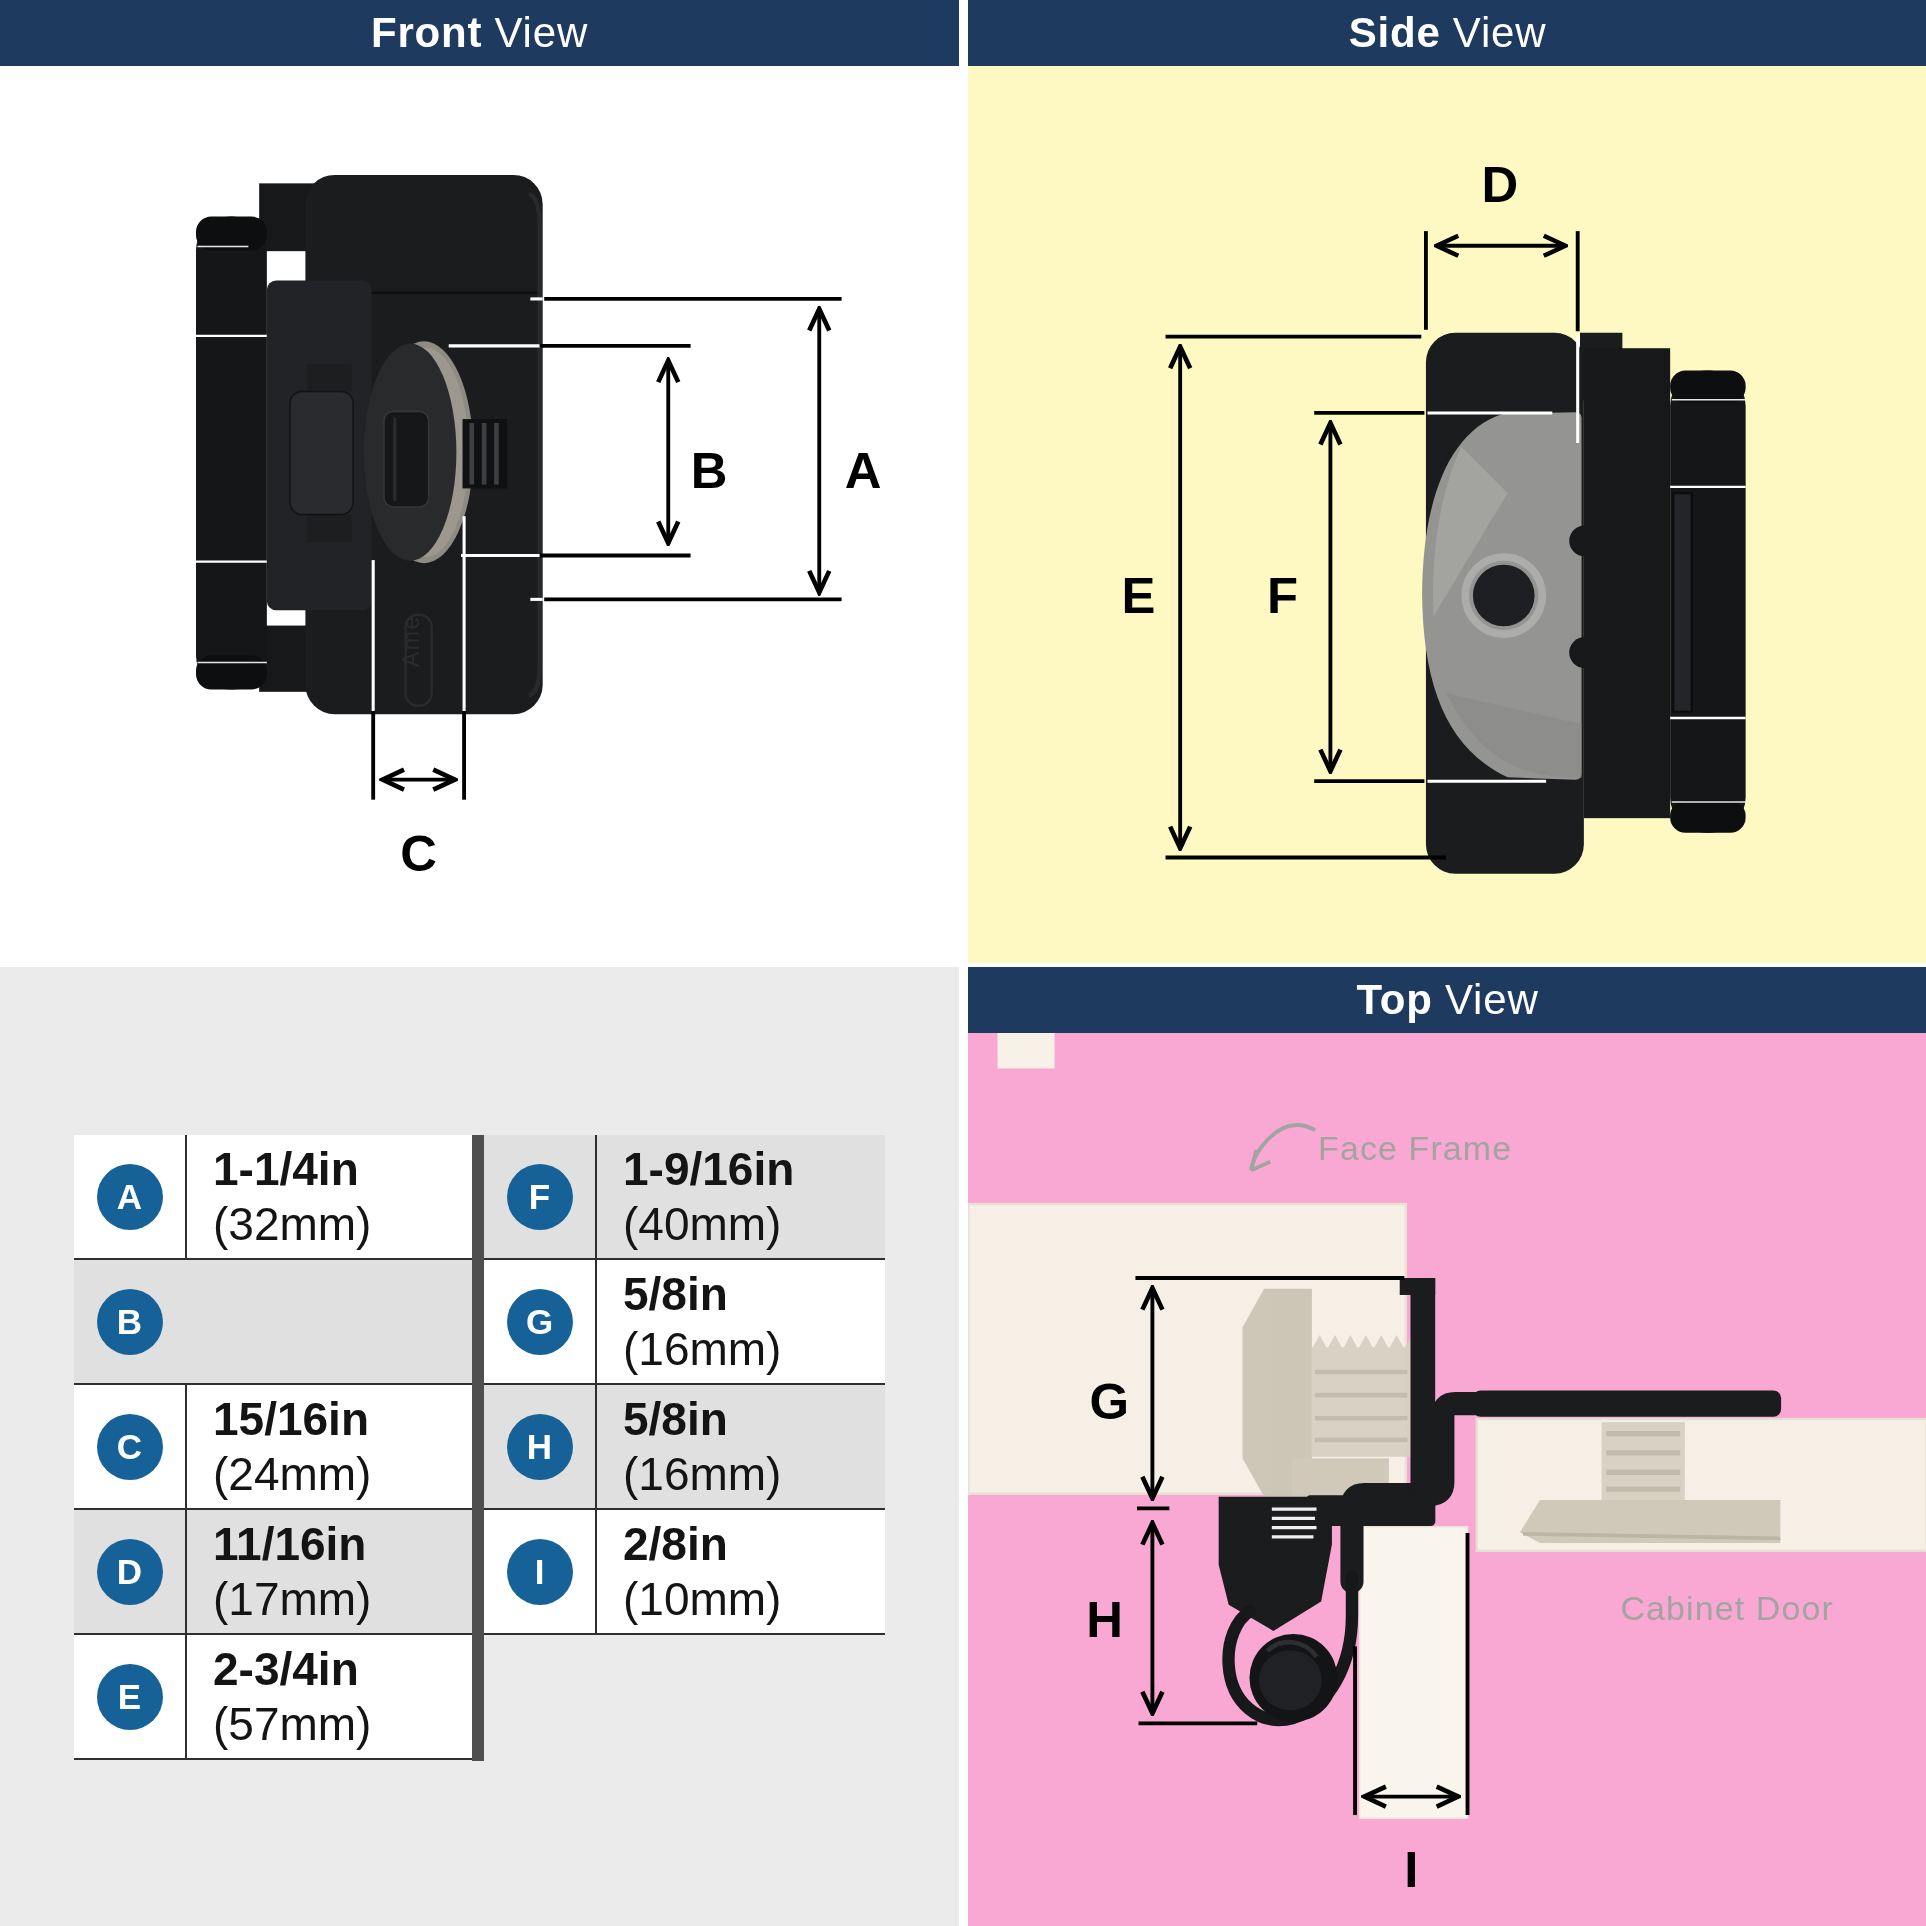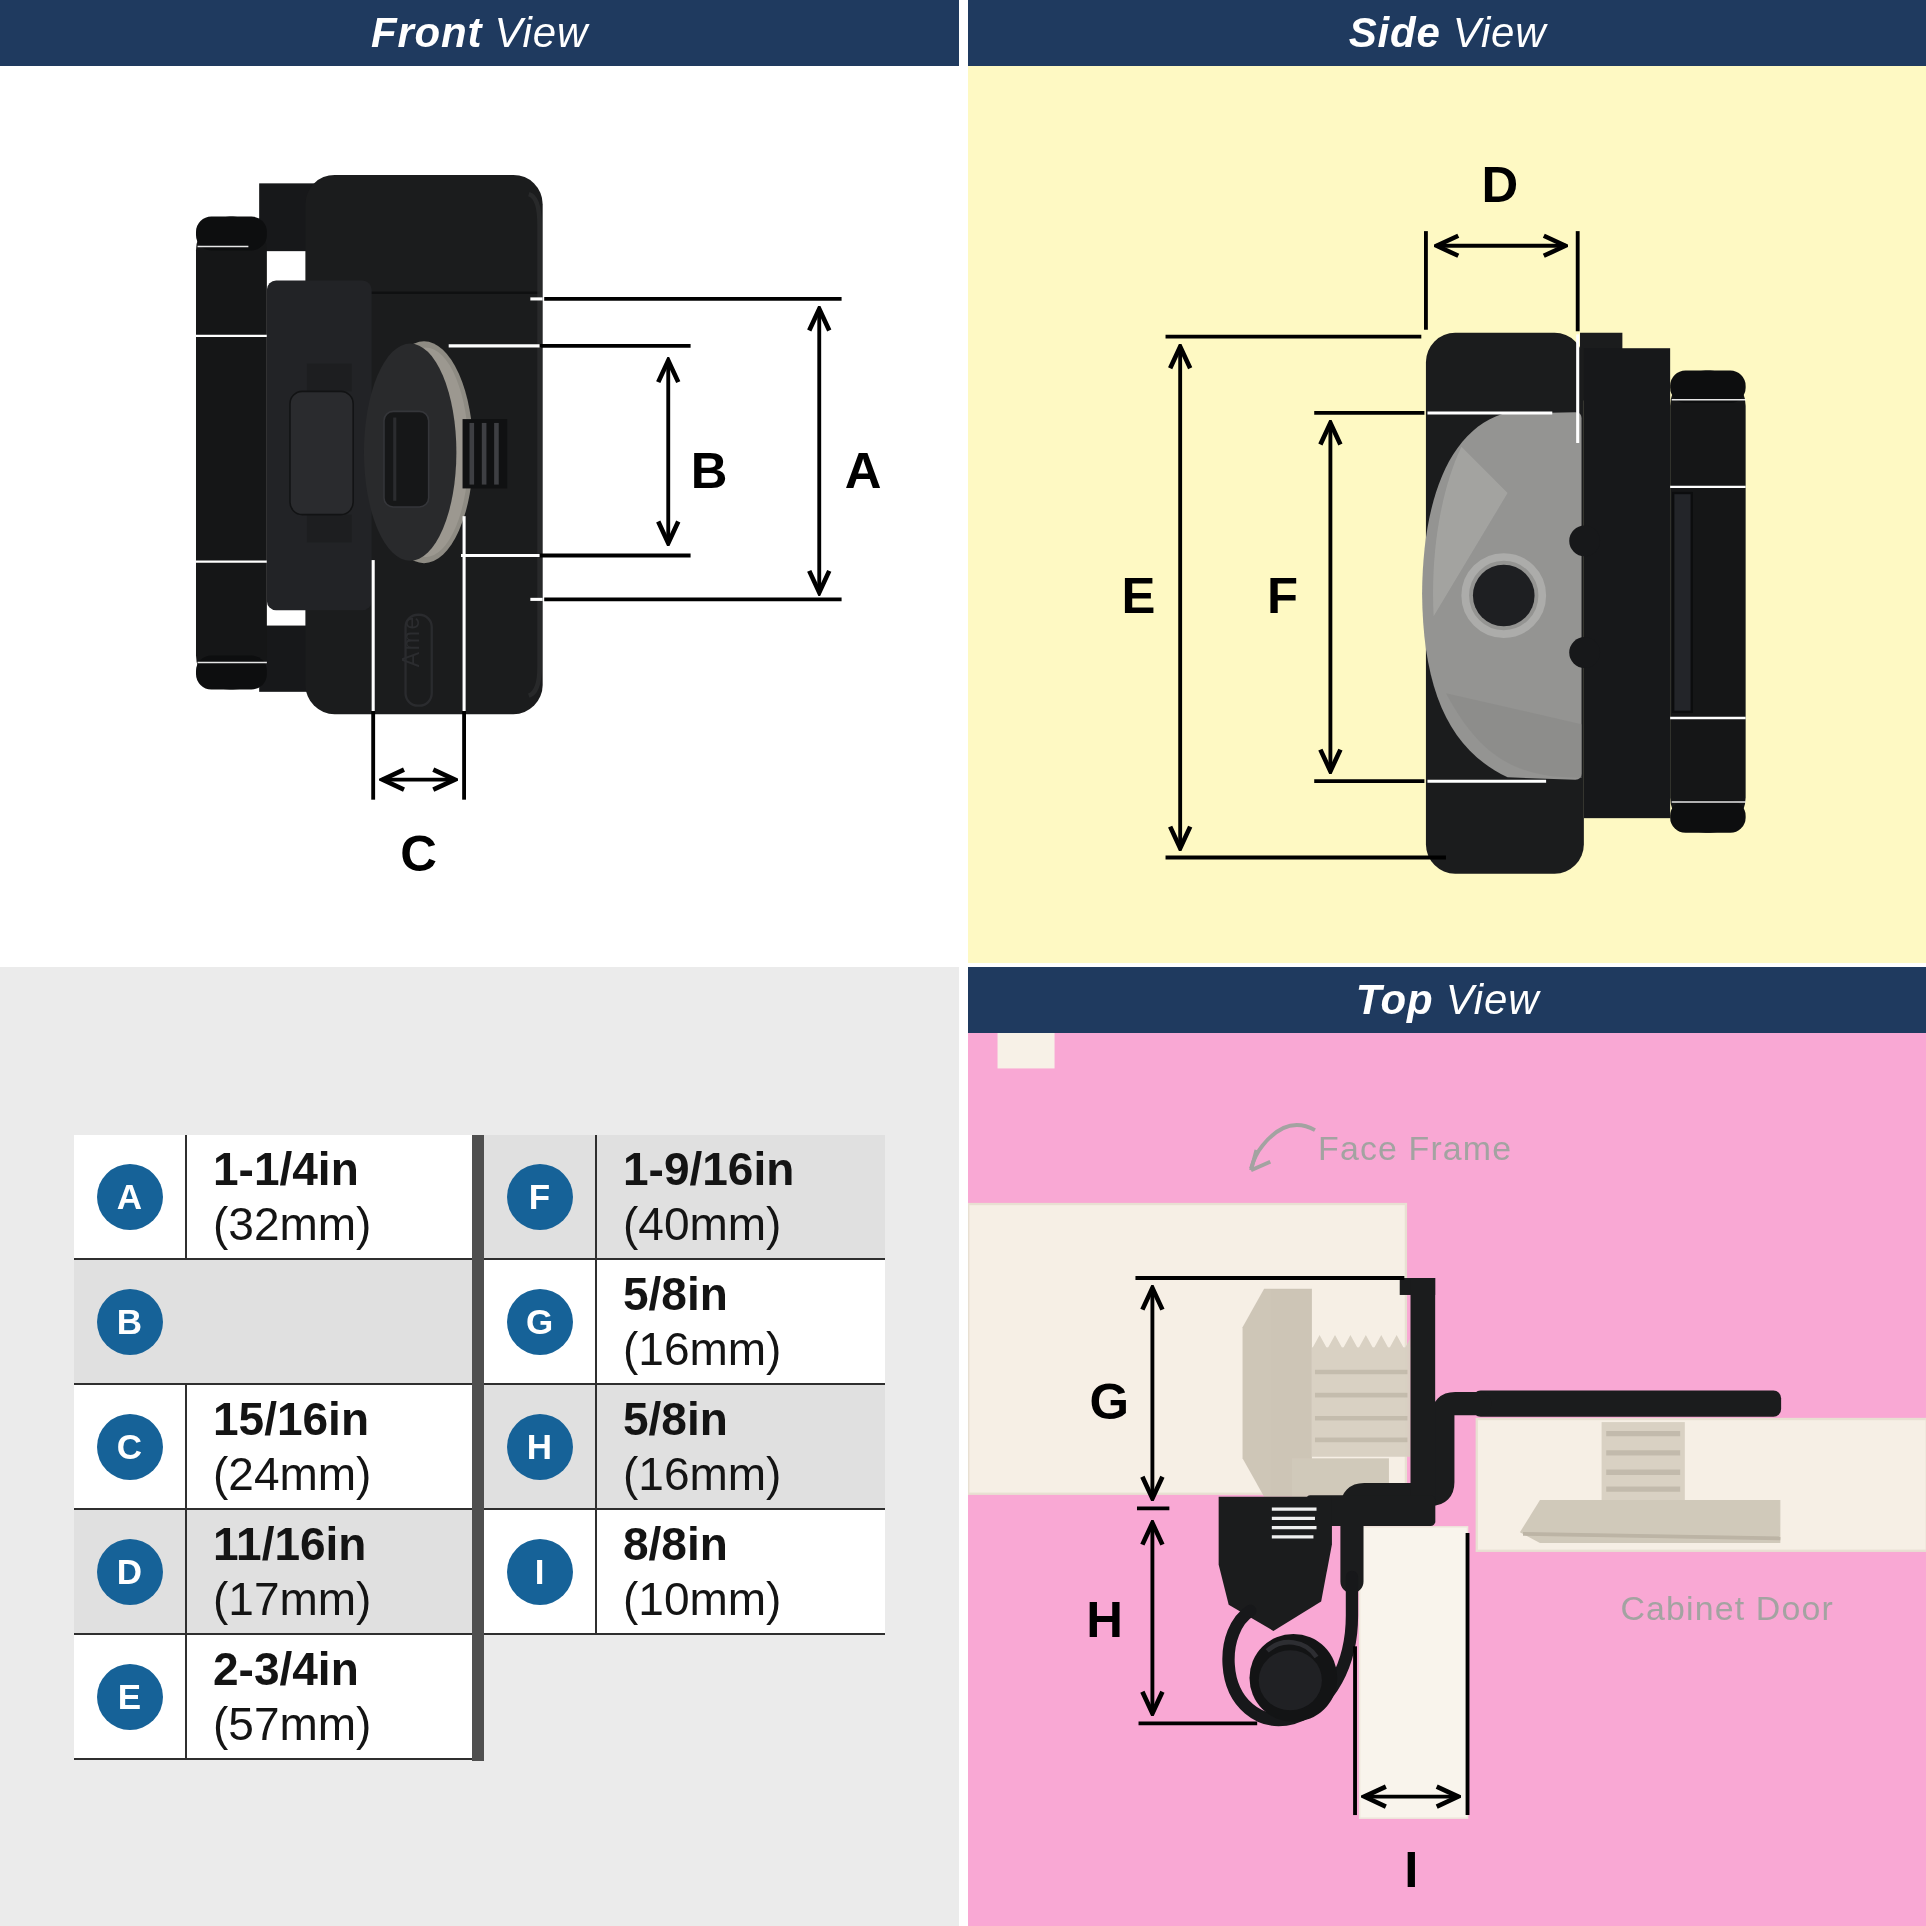--- a/index.html
+++ b/index.html
@@ -9,21 +9,21 @@
   }
   .quad{position:absolute;overflow:hidden;}
   #q-front{left:0;top:0;width:959px;height:963px;background:#fff;}
   #q-side{left:968px;top:0;width:959px;height:963px;background:#fef9c3;}
   #q-table{left:0;top:967px;width:959px;height:959px;background:#EBEBEB;}
   #q-top{left:968px;top:967px;width:959px;height:959px;background:#f9a8d4;}
 
   .qheader{
     position:absolute;left:0;top:0;right:0;height:66px;background:#1F3A5F;
     color:#fff;display:flex;align-items:center;justify-content:center;
-    font-size:42px;letter-spacing:0.8px;z-index:5;font-style:italic;
+    font-size:42px;letter-spacing:0.8px;z-index:5;
   }
   .qheader .strong{font-weight:bold;margin-right:12.3px;}
 
   svg.draw{position:absolute;left:0;top:0;width:959px;height:963px;}
   #q-top svg.draw{top:66px;height:893px;}
 
   
   .bl-table{position:absolute;left:74px;top:168px;width:811px;height:626px;}
   .tgroup{position:absolute;top:0;border-bottom:2.3px solid #2F2F2F;}
   .tgroup.g-left{left:0;width:398px;}
@@ -263,21 +263,21 @@
         <div class="val-cell">
             <span class="val-in">5/8in</span>
             <span class="val-mm">(16mm)</span>
           </div>
       </div>
       <div class="trow">
         <div class="badge-cell">
             <span class="badge">I</span>
           </div>
         <div class="val-cell">
-            <span class="val-in">8/8in</span>
+            <span class="val-in">2/8in</span>
             <span class="val-mm">(10mm)</span>
           </div>
       </div>
     </div>
   </div>
 </div>
 
 <div class="quad" id="q-top">
   <div class="qheader">
     <span class="strong">Top</span>

